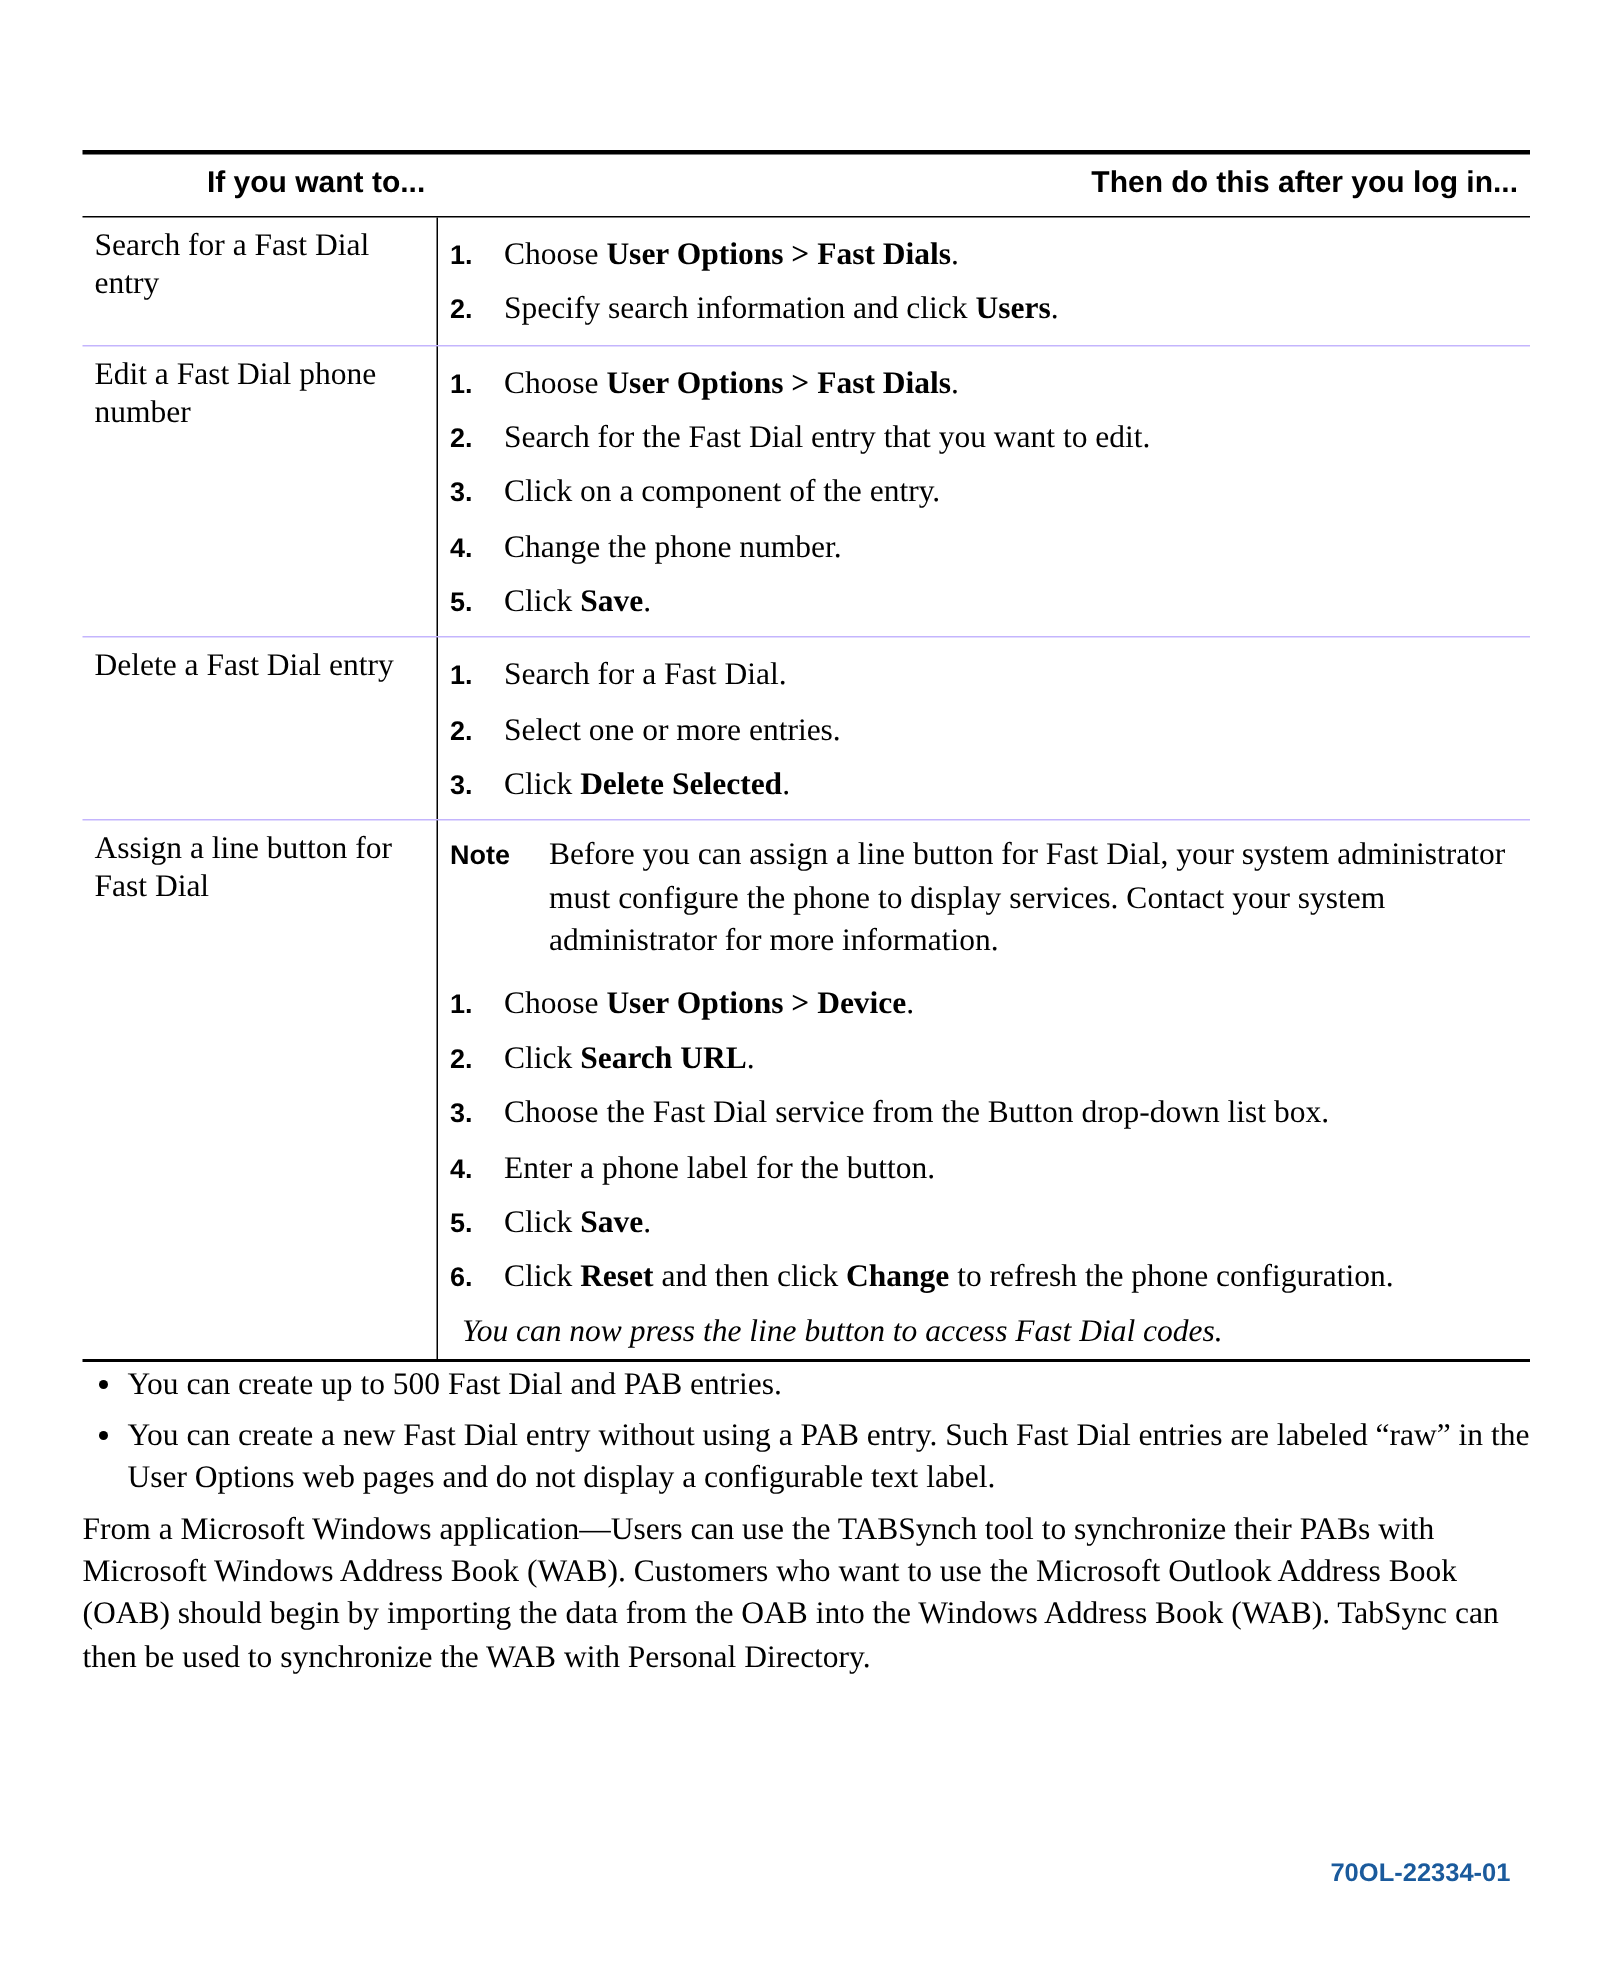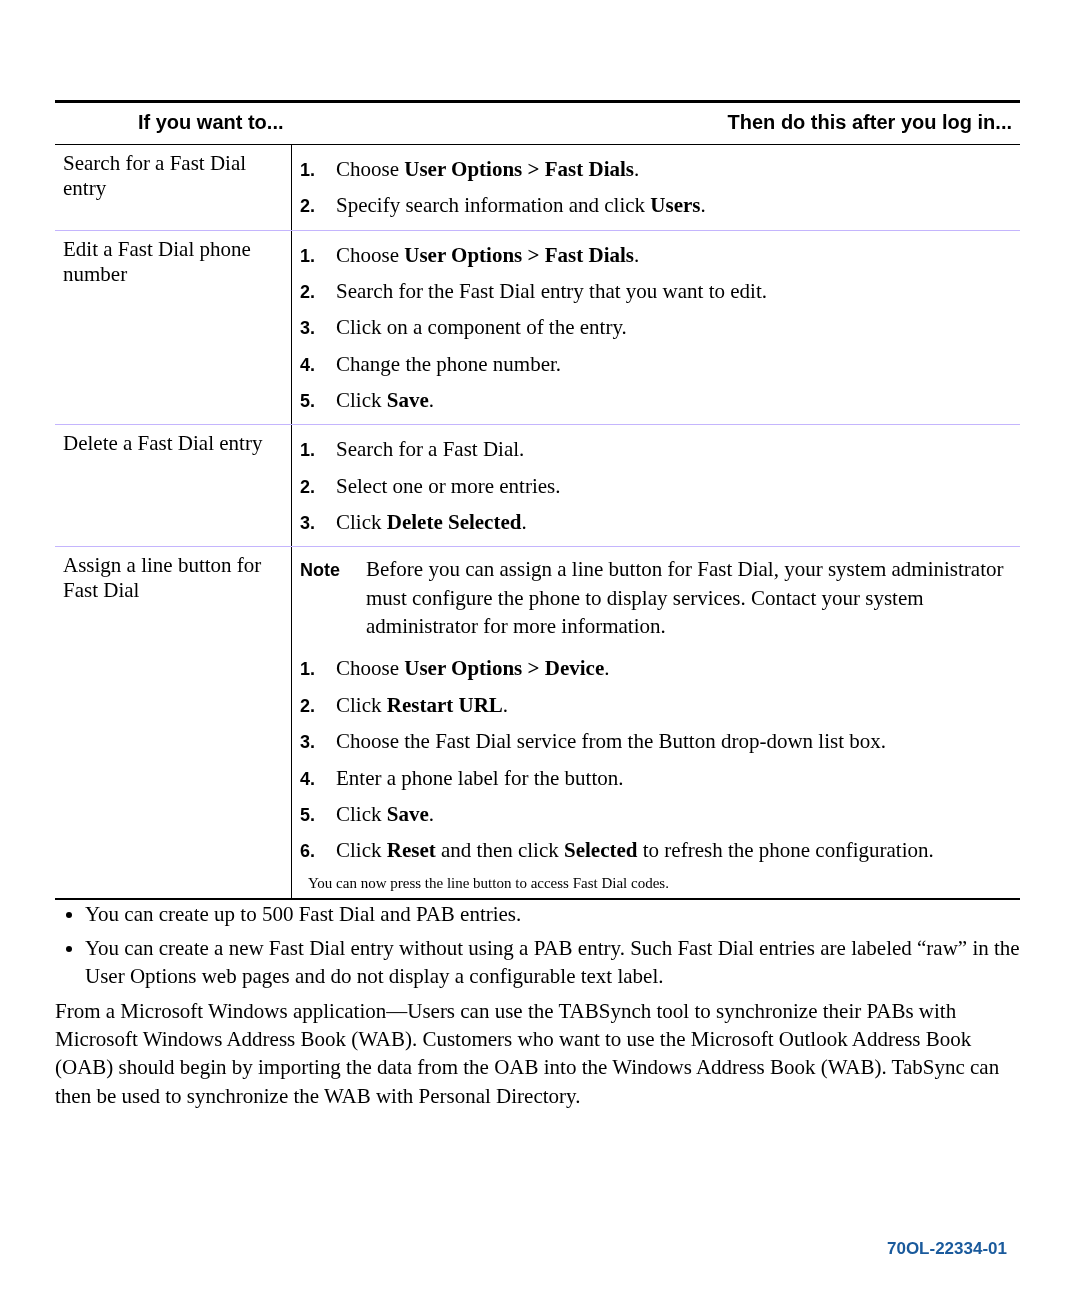--- a/index.html
+++ b/index.html
@@ -76,21 +76,22 @@
   .note-label {
     font-family: Arial, Helvetica, sans-serif;
     font-weight: 700;
     font-size: 18px;
     flex: 0 0 46px;
   }
   .note-text { line-height: 1.35; font-size: 21px; }
 
   .after-note {
     padding: 6px 0 0 8px;
-    font-size: 15px;
+    font-size: 21px;
+    font-style: italic;
   }
 
   
   .tips-heading {
     font-family: Arial, Helvetica, sans-serif;
     font-weight: 700;
     font-size: 20px;
     margin: 40px 0 8px 0;
   }
   ul.tips {
@@ -216,37 +217,37 @@
               <span class="note-label">Note</span>
               <span class="note-text">Before you can assign a line button for Fast Dial, your system administrator must configure the phone to display services. Contact your system administrator for more information.</span>
             </div>
             <ol class="steps">
               <li>
                 <span class="num">1.</span>
                 <span class="step-text">Choose <span class="bold">User Options &gt; Device</span>.</span>
               </li>
               <li>
                 <span class="num">2.</span>
-                <span class="step-text">Click <span class="bold">Restart URL</span>.</span>
+                <span class="step-text">Click <span class="bold">Search URL</span>.</span>
               </li>
               <li>
                 <span class="num">3.</span>
                 <span class="step-text">Choose the Fast Dial service from the Button drop-down list box.</span>
               </li>
               <li>
                 <span class="num">4.</span>
                 <span class="step-text">Enter a phone label for the button.</span>
               </li>
               <li>
                 <span class="num">5.</span>
                 <span class="step-text">Click <span class="bold">Save</span>.</span>
               </li>
               <li>
                 <span class="num">6.</span>
-                <span class="step-text">Click <span class="bold">Reset</span> and then click <span class="bold">Selected</span> to refresh the phone configuration.</span>
+                <span class="step-text">Click <span class="bold">Reset</span> and then click <span class="bold">Change</span> to refresh the phone configuration.</span>
               </li>
             </ol>
             <div class="after-note">You can now press the line button to access Fast Dial codes.</div>
           </td>
         </tr>
       </tbody>
   </table>
 
   <ul class="tips" id="tips-list">
       <li>You can create up to 500 Fast Dial and PAB entries.</li>

